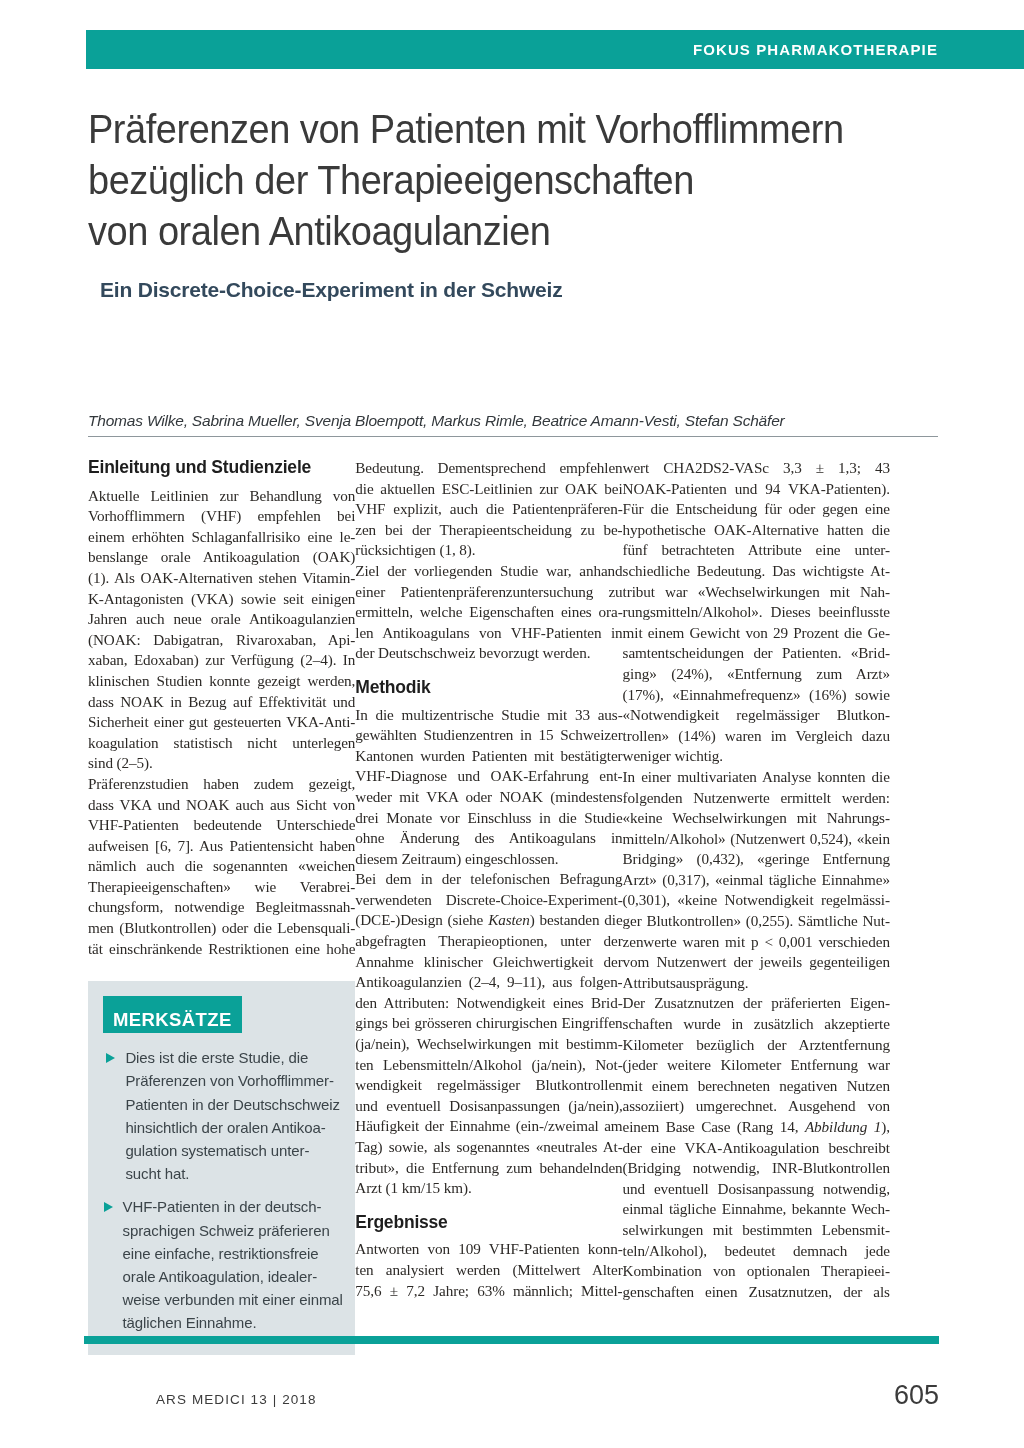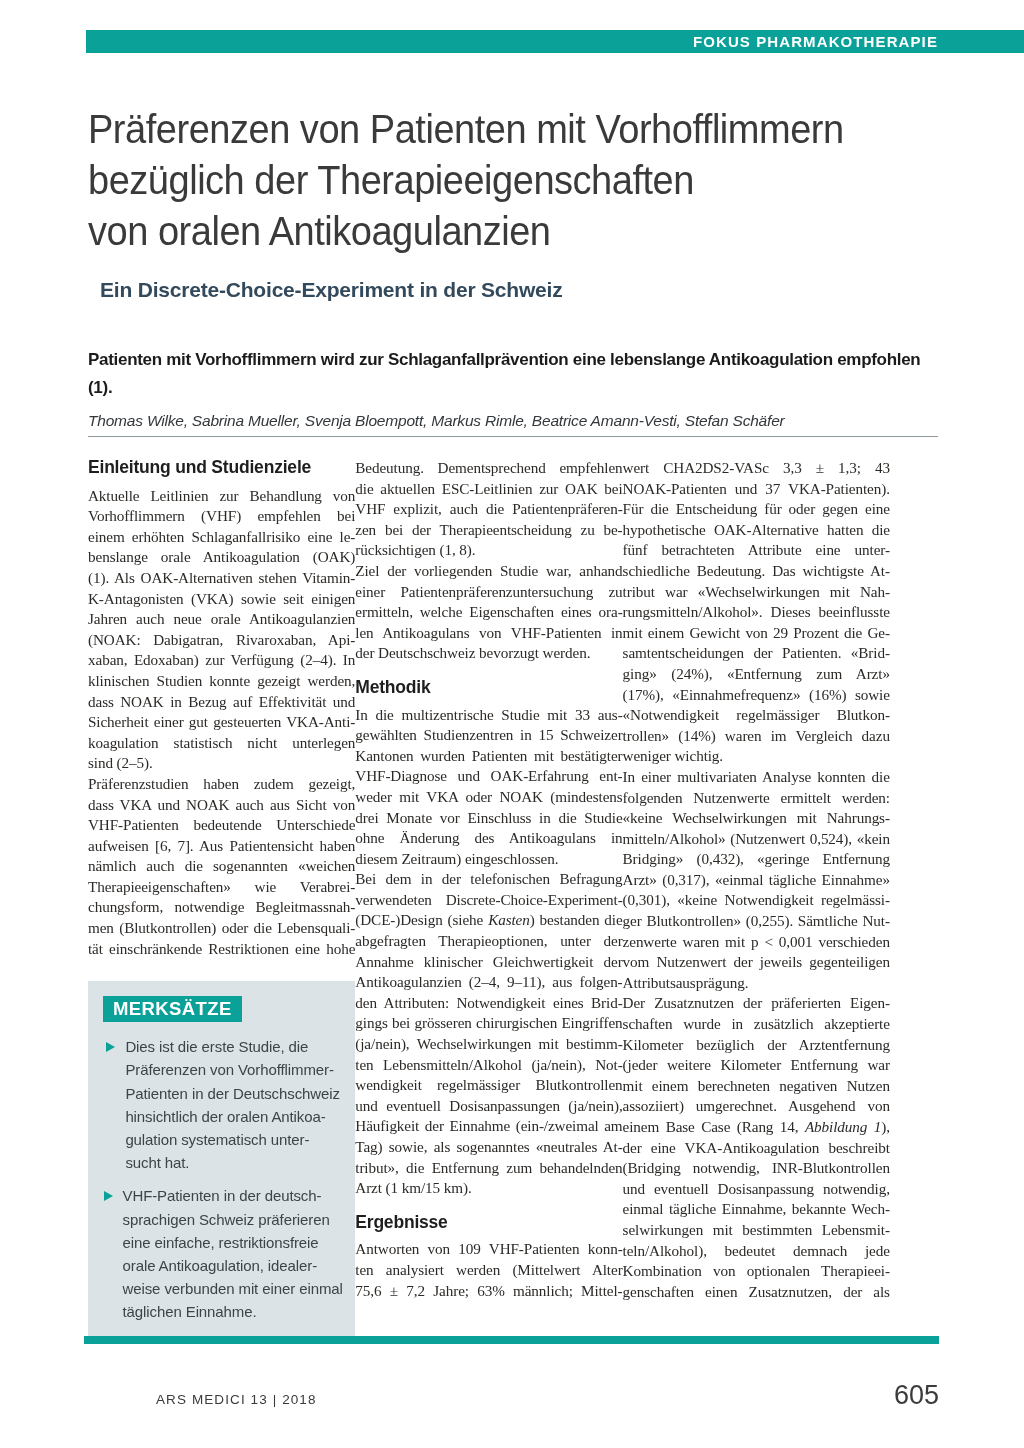--- a/index.html
+++ b/index.html
@@ -1,21 +1,21 @@
 <!DOCTYPE html>
 <html><head>
 <meta charset="utf-8">
 <style>
   html,body{margin:0;padding:0;}
   body{
     width:1024px;height:1448px;position:relative;background:#ffffff;
     font-family:"Liberation Sans",sans-serif;color:#2c2926;overflow:hidden;
   }
   .kicker-bar{
-    position:absolute;left:86px;top:30px;right:0;height:23px;background:#0aa198;
+    position:absolute;left:86px;top:30px;right:0;height:39px;background:#0aa198;
     display:flex;align-items:center;justify-content:flex-end;
     padding-right:86px;box-sizing:border-box;
   }
   .kicker-bar span{
     color:#ffffff;font-size:15px;font-weight:bold;letter-spacing:1.1px;
   }
   .title{
     position:absolute;left:88px;top:104px;width:900px;
     font-size:40px;line-height:51px;font-weight:300;color:#3a3a3a;
     letter-spacing:-0.5px;transform:scaleX(0.95);transform-origin:left top;
@@ -56,21 +56,21 @@
     font-size:17.5px;line-height:19.6px;color:#1e1e1e;margin:14px 0 7px 0;
     letter-spacing:-0.2px;
   }
   .col-heading.first{margin:0 0 8px 0;}
   .merk-box{
     margin-top:22px;background:#dce3e6;
     padding:15px 12px 10px 15px;box-sizing:border-box;width:267.3px;
   }
   .merk-label{
     display:inline-block;background:#0aa198;color:#ffffff;font-weight:bold;
-    font-size:18.5px;line-height:19px;padding:3px 10px 4px 10px;
+    font-size:18.5px;line-height:19px;padding:14px 10px 4px 10px;
     letter-spacing:0.4px;margin-bottom:13px;
     font-family:"Liberation Sans",sans-serif;
   }
   .merk-item{
     display:flex;gap:10px;margin-bottom:10px;
     font-family:"Liberation Sans",sans-serif;
     font-size:15px;line-height:23.2px;color:#3b4449;letter-spacing:-0.1px;justify-content:center;
   }
   .merk-tri{
     flex:0 0 auto;margin-top:7px;width:0;height:0;
@@ -100,21 +100,20 @@
 
 <div class="title">
     <div>Präferenzen von Patienten mit Vorhofflimmern</div>
     <div>bezüglich der Therapieeigenschaften</div>
     <div>von oralen Antikoagulanzien</div>
   </div>
 
 <div class="subtitle">Ein Discrete-Choice-Experiment in der Schweiz</div>
 
 <div class="lead">
-    <div>Patienten mit Vorhofflimmern wird zur Schlaganfallprävention eine lebenslange Antikoagulation empfohlen (1).</div>
   </div>
 
 <div class="authors">Thomas Wilke, Sabrina Mueller, Svenja Bloempott, Markus Rimle, Beatrice Amann-Vesti, Stefan Schäfer</div>
 
 <div class="rule"></div>
 
 <div class="columns">
   <div class="col">
       <div class="col-heading first">Einleitung und Studienziele</div>
       <div class="bline">Aktuelle Leitlinien zur Behandlung von</div>
@@ -198,21 +197,21 @@
       <div class="bline">Tag) sowie, als sogenanntes «neutrales At-</div>
       <div class="bline">tribut», die Entfernung zum behandelnden</div>
       <div class="bline end">Arzt (1 km/15 km).</div>
       <div class="col-heading">Ergebnisse</div>
       <div class="bline">Antworten von 109 VHF-Patienten konn-</div>
       <div class="bline">ten analysiert werden (Mittelwert Alter</div>
       <div class="bline">75,6 ± 7,2 Jahre; 63% männlich; Mittel-</div>
     </div>
   <div class="col">
       <div class="bline">wert CHA2DS2-VASc 3,3 ± 1,3; 43</div>
-      <div class="bline">NOAK-Patienten und 37 VKA-Patienten).</div>
+      <div class="bline">NOAK-Patienten und 94 VKA-Patienten).</div>
       <div class="bline">Für die Entscheidung für oder gegen eine</div>
       <div class="bline">hypothetische OAK-Alternative hatten die</div>
       <div class="bline">fünf betrachteten Attribute eine unter-</div>
       <div class="bline">schiedliche Bedeutung. Das wichtigste At-</div>
       <div class="bline">tribut war «Wechselwirkungen mit Nah-</div>
       <div class="bline">rungsmitteln/Alkohol». Dieses beeinflusste</div>
       <div class="bline">mit einem Gewicht von 29 Prozent die Ge-</div>
       <div class="bline">samtentscheidungen der Patienten. «Brid-</div>
       <div class="bline">ging» (24%), «Entfernung zum Arzt»</div>
       <div class="bline">(17%), «Einnahmefrequenz» (16%) sowie</div>

